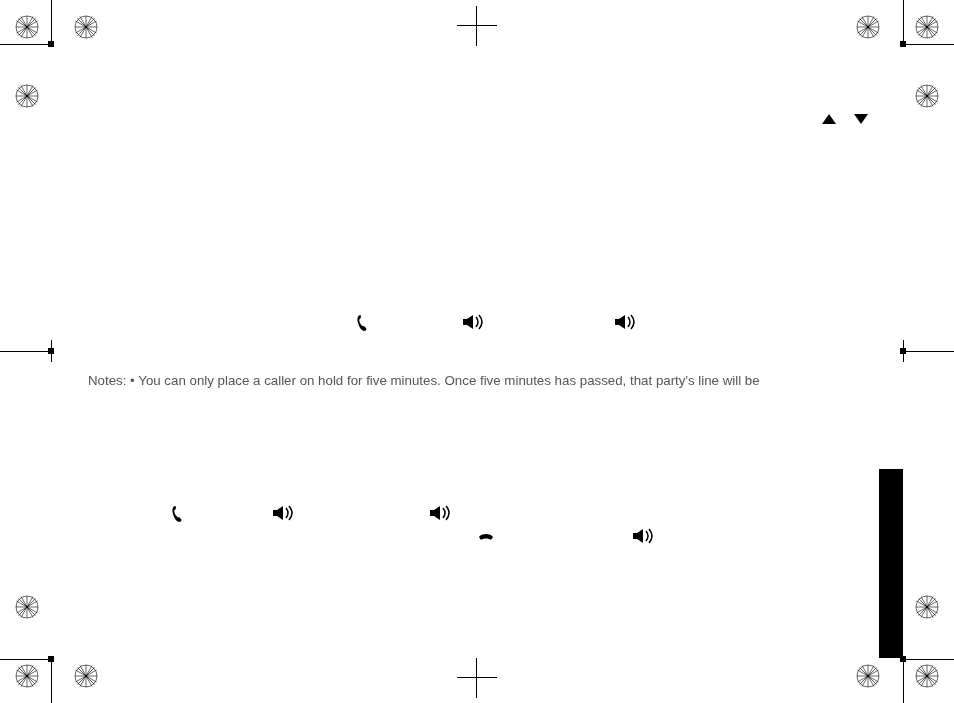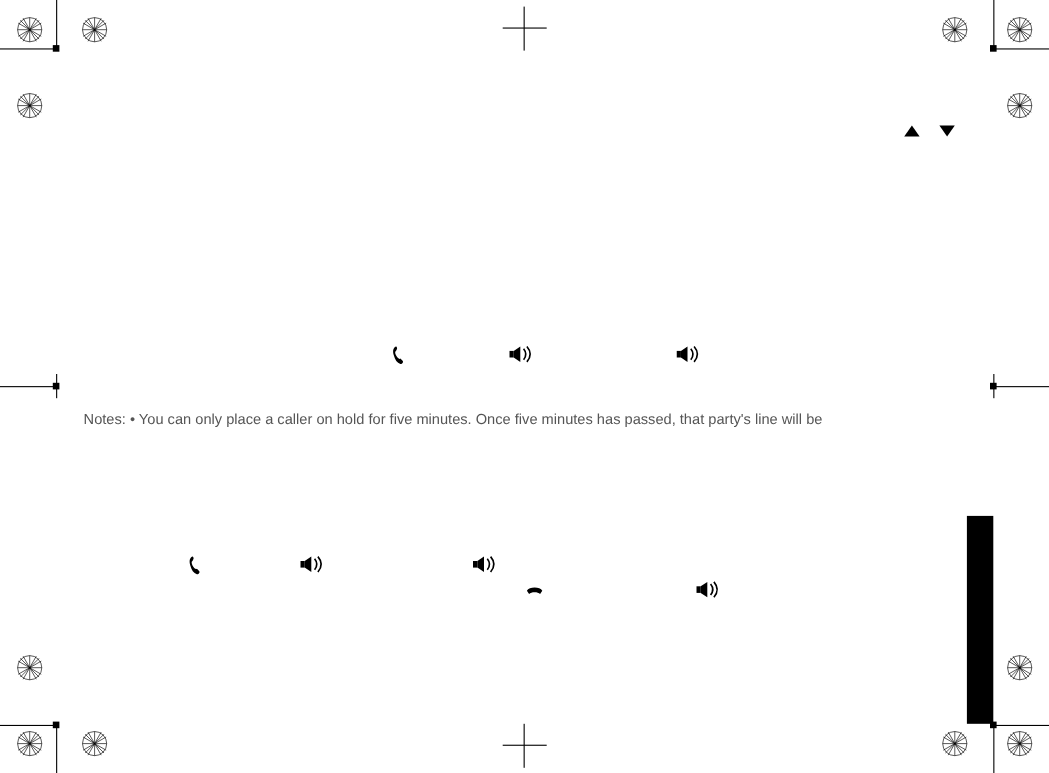--- a/index.html
+++ b/index.html
@@ -49,21 +49,21 @@
   .sidetab {
     position:absolute;
     right:51px;
     top:469px;
     width:24px;
     height:189px;
     background:#000;
   }
   .body-text {
     position:absolute;
-    left:76px;
+    left:88px;
     top:372px;
     width:820px;
     color:#555;
     font-size:13.3px;
     line-height:1.35;
     white-space:nowrap;
   }
 </style>
 </head>
 <body>

